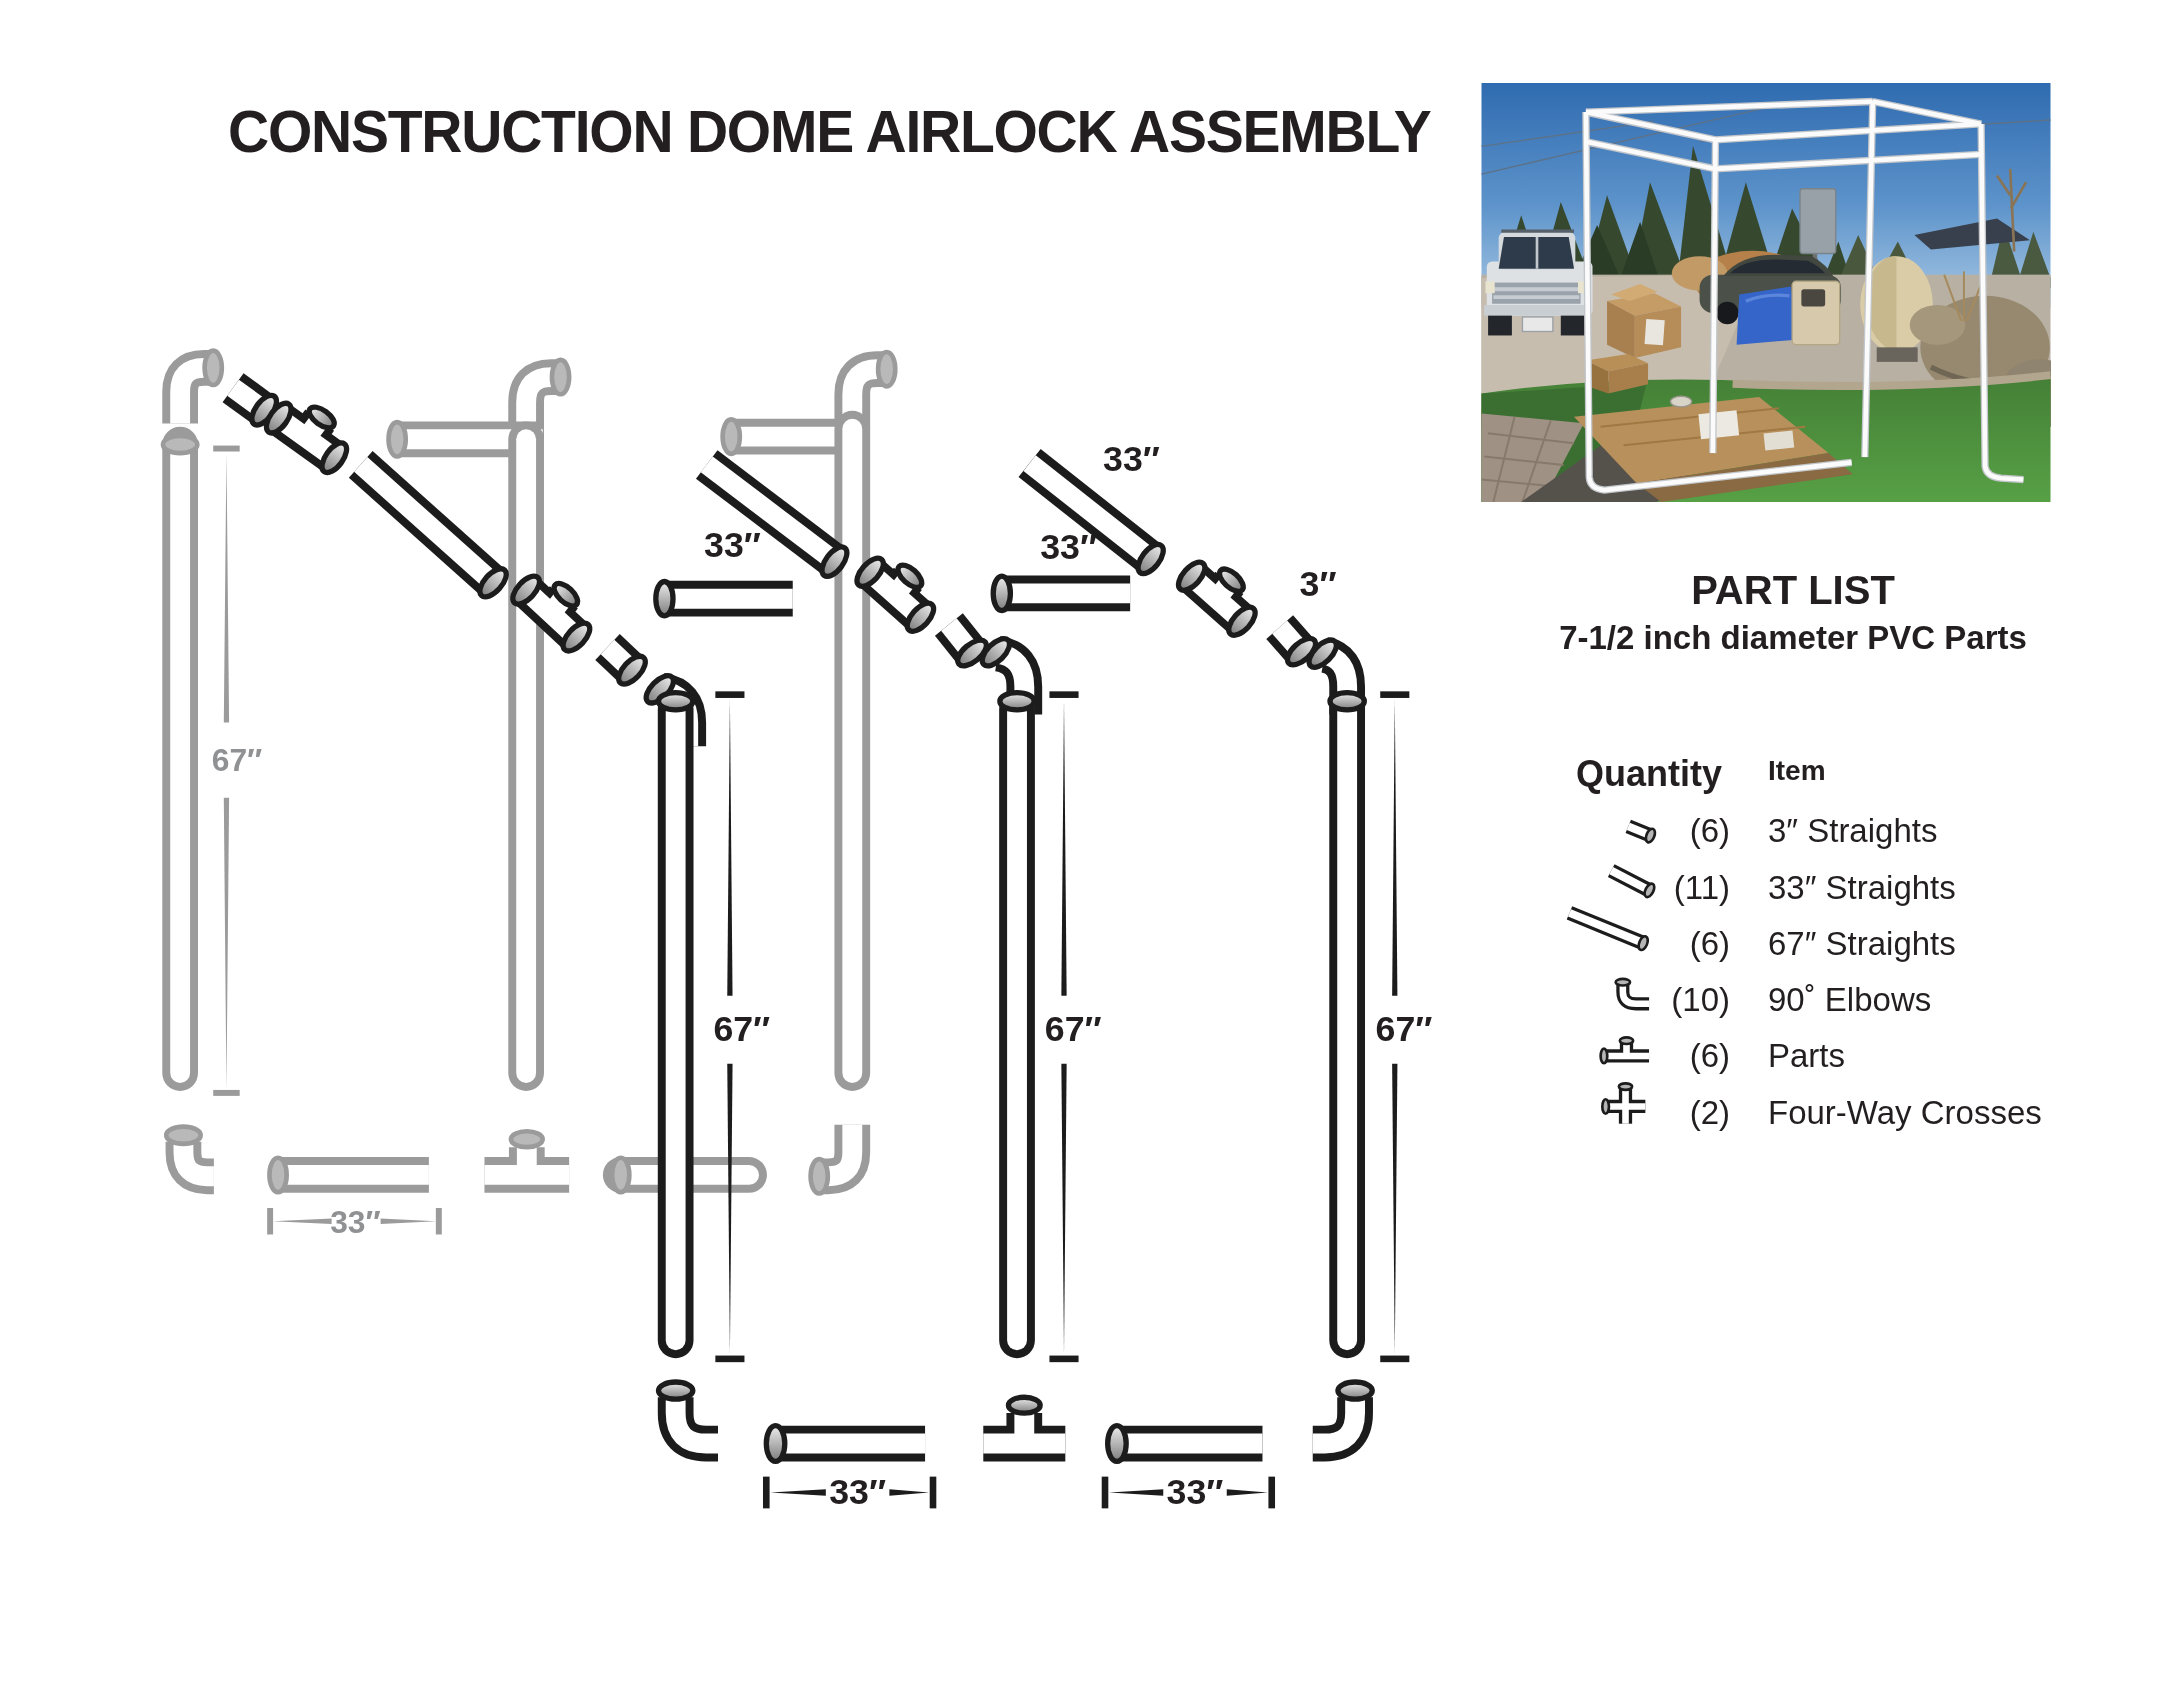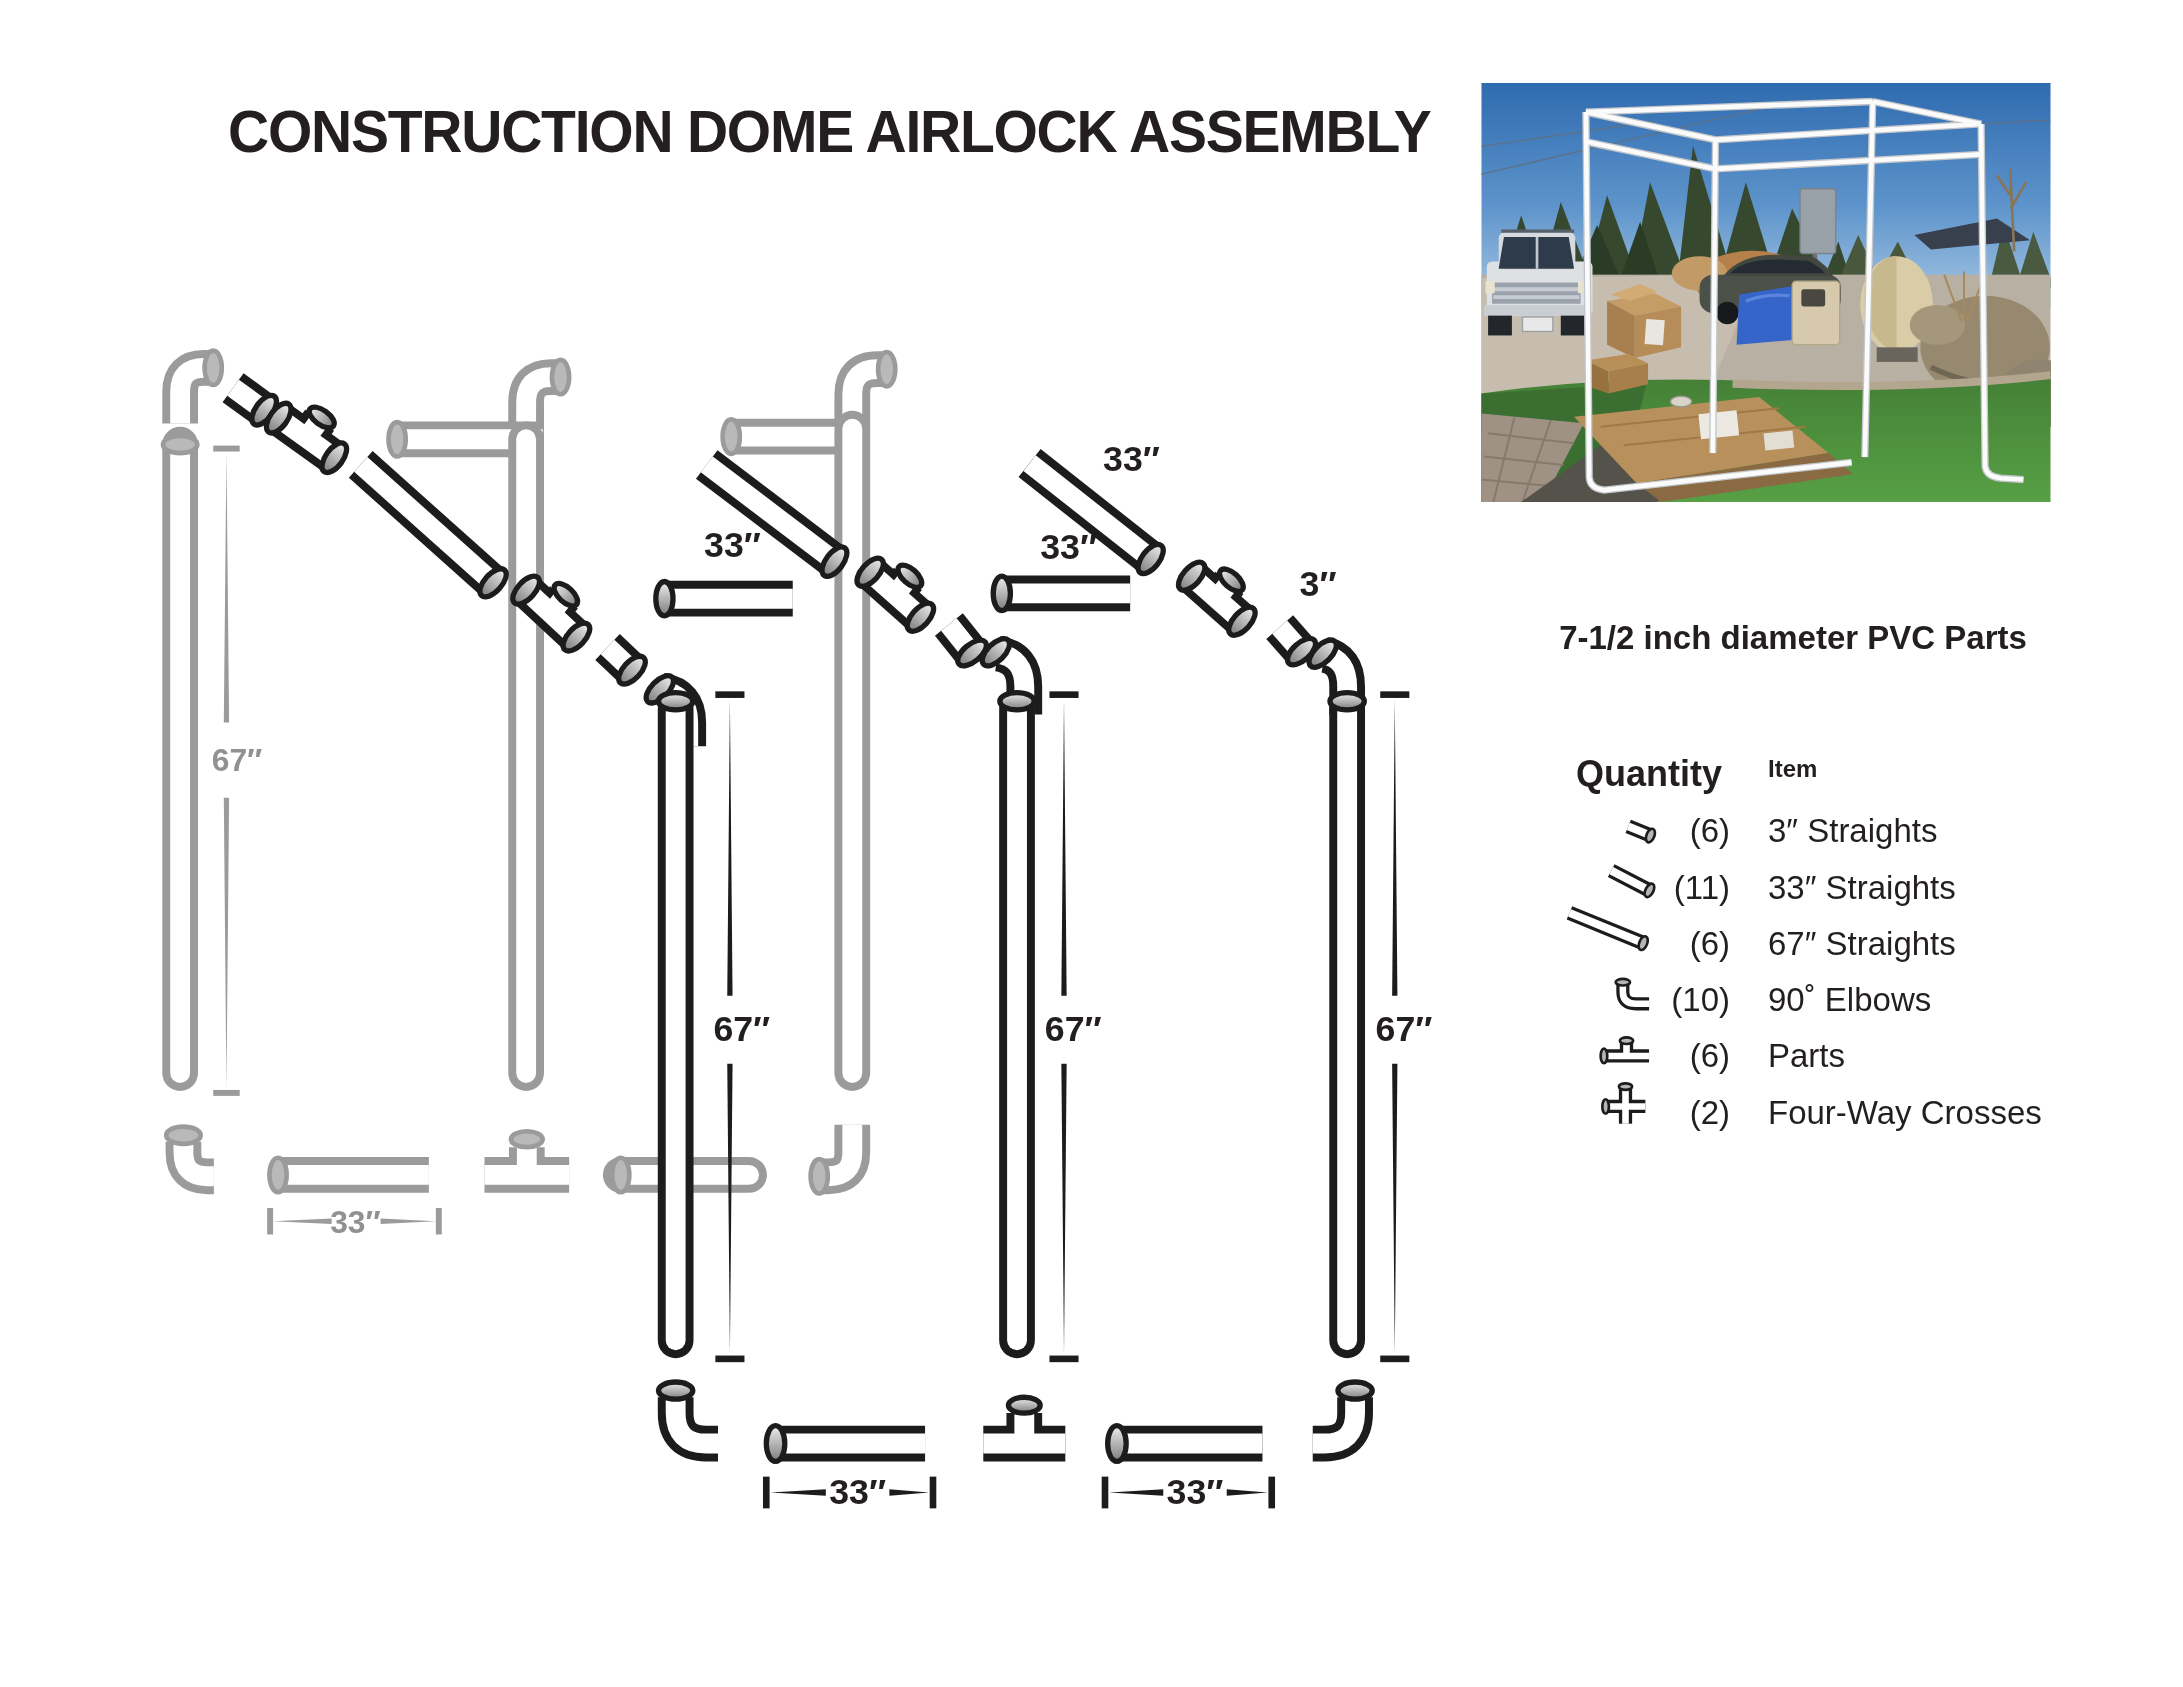--- a/index.html
+++ b/index.html
@@ -25,21 +25,21 @@
        fill:#231f20;text-anchor:middle;}
   .lblg{fill:#8f9193;font-size:48px;}
   
   .photo{position:absolute;left:1481px;top:83px;width:570px;height:419px;overflow:hidden;}
   
   .pl-head{position:absolute;left:1555px;width:476px;text-align:center;font-weight:bold;white-space:nowrap;}
   .pl-h1{top:568px;font-size:40px;}
   .pl-h2{top:619px;font-size:33px;}
   .pl-h3{top:667px;font-size:33px;}
   .col-qty{position:absolute;left:1576px;top:753px;font-size:36px;font-weight:bold;}
-  .col-item{position:absolute;left:1768px;top:755px;font-size:24px;font-weight:bold;}
+  .col-item{position:absolute;left:1768px;top:755px;font-size:28px;font-weight:bold;}
   .pl-qty{position:absolute;left:1614px;width:116px;text-align:right;font-size:33px;}
   .pl-item{position:absolute;left:1768px;width:370px;font-size:33px;}
   .pl-icon{position:absolute;}
   .io{fill:none;stroke:#1c1c1c;stroke-width:22;}
   .ii{fill:none;stroke:#ffffff;stroke-width:12;}
   .iof{fill:none;stroke:#1c1c1c;stroke-width:20;}
   .iif{fill:none;stroke:#ffffff;stroke-width:10;}
   .icap{fill:#b5b5b5;stroke:#1c1c1c;stroke-width:4;}
 </style>
 </head>
@@ -470,20 +470,21 @@
             <path d="M 354,86 L 756,62"></path>
           <path d="M 158,44 L 354,86"></path>
             <path d="M 592,28 L 756,62"></path>
           <path d="M 159,89 L 354,130"></path>
             <path d="M 354,130 L 756,108"></path>
         </g>
       </g>
     </svg>
   </div>
 
+  <div class="pl-head pl-h1">PART LIST</div>
   <div class="pl-head pl-h2">7-1/2 inch diameter PVC Parts</div>
   <div class="col-qty">Quantity</div>
   <div class="col-item">Item</div>
 
   <svg class="pl-icon" style="left:1619px;top:816px" width="42" height="30" viewBox="0 0 64 46">
     <path class="io" d="M 14,16 L 46,29"></path>
       <path class="ii" d="M 14,16 L 46,29"></path>
     <ellipse class="icap" transform="translate(48 30) rotate(22)" rx="6" ry="11"></ellipse>
   </svg>
   <div class="pl-qty" style="top:812px">(6)</div>

